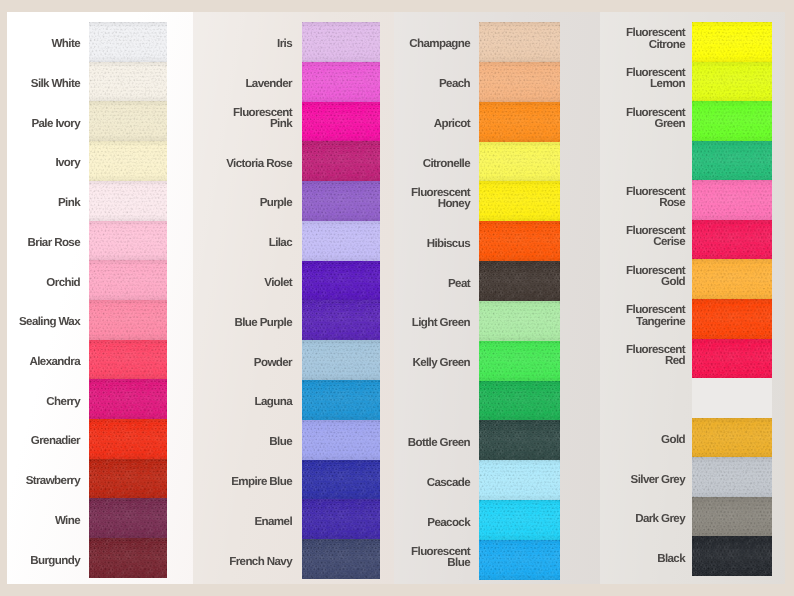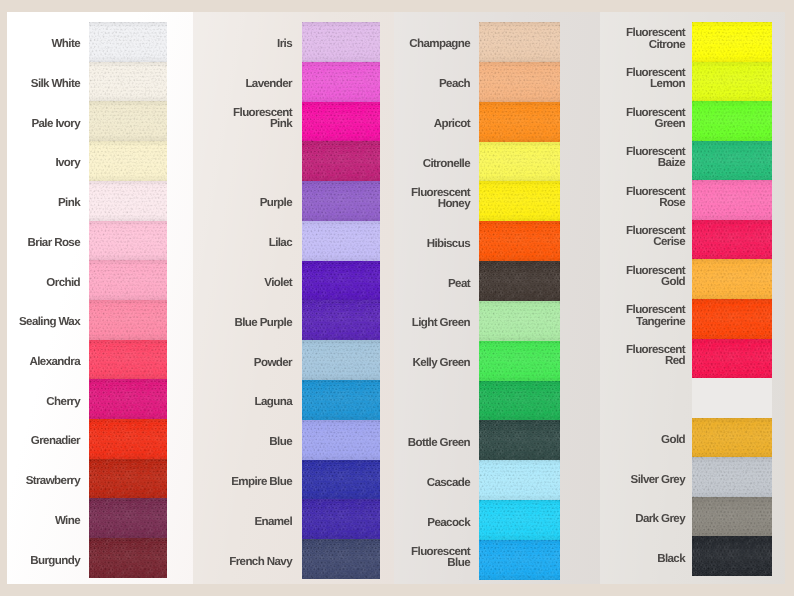--- a/index.html
+++ b/index.html
@@ -524,20 +524,21 @@
             <rect width="100%" height="100%" fill="url(#meshPattern)"></rect>
           </svg>
     <div class="band-shading"></div>
   </div>
         <div class="fibres"></div>
       </div>
     <div class="strip-edge" style="left: 107px; width: 84px; top: 10px; height: 557px;"></div>
   <div class="swatch-label" style="right: 102px; left: 27px; height: 39.7857px; top: 12px;">Iris</div>
       <div class="swatch-label" style="right: 102px; left: 27px; height: 39.7857px; top: 51.7857px;">Lavender</div>
       <div class="swatch-label" style="right: 102px; left: 27px; height: 39.7857px; top: 86.3714px;">Fluorescent Pink</div>
+      <div class="swatch-label" style="right: 102px; left: 27px; height: 39.7857px; top: 131.357px;">Victoria Rose</div>
       <div class="swatch-label" style="right: 102px; left: 27px; height: 39.7857px; top: 210.929px;">Lilac</div>
       <div class="swatch-label" style="right: 102px; left: 27px; height: 39.7857px; top: 171.143px;">Purple</div>
       <div class="swatch-label" style="right: 102px; left: 27px; height: 39.7857px; top: 250.714px;">Violet</div>
       <div class="swatch-label" style="right: 102px; left: 27px; height: 39.7857px; top: 290.5px;">Blue Purple</div>
       <div class="swatch-label" style="right: 102px; left: 27px; height: 39.7857px; top: 330.286px;">Powder</div>
       <div class="swatch-label" style="right: 102px; left: 27px; height: 39.7857px; top: 370.071px;">Laguna</div>
       <div class="swatch-label" style="right: 102px; left: 27px; height: 39.7857px; top: 409.857px; text-align: right;">Blue</div>
       <div class="swatch-label" style="right: 102px; left: 27px; height: 39.7857px; top: 449.643px;">Empire Blue</div>
       <div class="swatch-label" style="right: 102px; left: 27px; height: 39.7857px; top: 489.429px;">Enamel</div>
       <div class="swatch-label" style="right: 102px; left: 27px; height: 39.7857px; top: 529.214px;">French Navy</div>
@@ -735,21 +736,20 @@
             <rect width="100%" height="100%" fill="url(#meshPattern)"></rect>
           </svg>
     <div class="band-shading"></div>
   </div>
         <div class="fibres"></div>
       </div>
     <div class="strip-edge" style="left: 90px; width: 86px; top: 10px; height: 554px;"></div>
   <div class="swatch-label" style="right: 100px; left: 13px; height: 39.5714px; top: 6.8px;">Fluorescent Citrone</div>
       <div class="swatch-label" style="right: 100px; left: 13px; height: 39.5714px; top: 46.3714px;">Fluorescent Lemon</div>
       <div class="swatch-label" style="right: 100px; left: 13px; height: 39.5714px; top: 85.9429px; text-align: right;">Fluorescent Green</div>
-      <div class="swatch-label" style="right: 100px; left: 13px; height: 39.5714px; top: 125.514px;">Fluorescent Baize</div>
       <div class="swatch-label" style="right: 100px; left: 13px; height: 39.5714px; top: 165.086px;">Fluorescent Rose</div>
       <div class="swatch-label" style="right: 100px; left: 13px; height: 39.5714px; top: 204.657px;">Fluorescent Cerise</div>
       <div class="swatch-label" style="right: 100px; left: 13px; height: 39.5714px; top: 283.8px;">Fluorescent Tangerine</div>
       <div class="swatch-label" style="right: 100px; left: 13px; height: 39.5714px; top: 244.229px;">Fluorescent Gold</div>
       <div class="swatch-label" style="right: 100px; left: 13px; height: 39.5714px; top: 323.371px;">Fluorescent Red</div>
       <div class="swatch-label" style="right: 100px; left: 13px; height: 39.5714px; top: 407.714px;">Gold</div>
       <div class="swatch-label" style="right: 100px; left: 13px; height: 39.5714px; top: 447.286px;">Silver Grey</div>
       <div class="swatch-label" style="right: 100px; left: 13px; height: 39.5714px; top: 486.857px;">Dark Grey</div>
       <div class="swatch-label" style="right: 100px; left: 13px; height: 39.5714px; top: 526.429px;">Black</div>
     </div>

